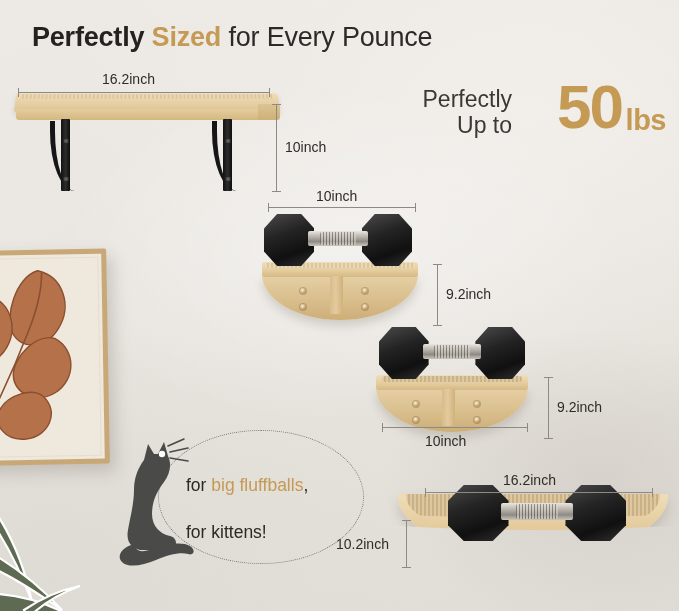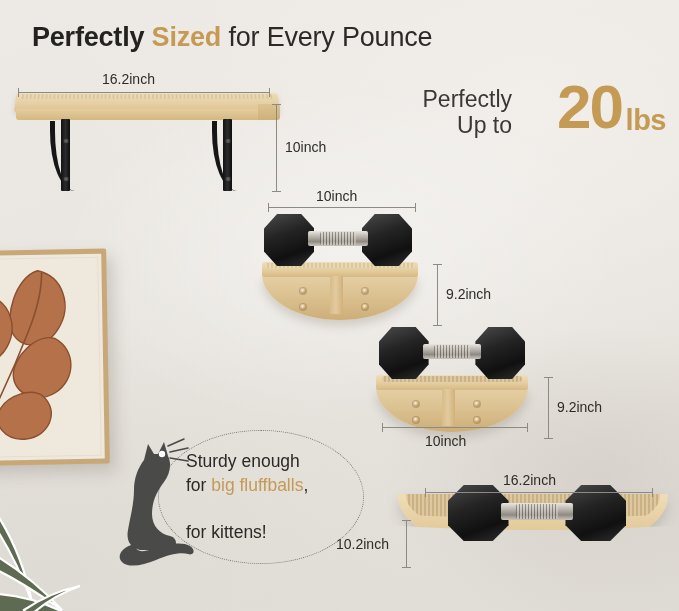--- a/index.html
+++ b/index.html
@@ -325,21 +325,21 @@
 
   <div class="dimh" style="left:425px;top:492px;width:228px;"></div>
   <div class="dimlabel" style="left:503px;top:472px;">16.2inch</div>
 
   <div class="dimv" style="left:406px;top:520px;height:48px;"></div>
   <div class="dimlabel" style="left:336px;top:536px;">10.2inch</div>
 
   <div class="callout">
     <div class="oval"></div>
     <div class="txt">
-      <span>Sturdy enough</span><br>
+      <br>
       <span>for </span><span class="gold">big fluffballs</span><span>,</span><br>
       <br>
       <span>for kittens!</span>
     </div>
   </div>
 
   <svg class="catsil" viewBox="0 0 84 130">
     <g stroke="#4a4a48" stroke-width="1.6" stroke-linecap="round" fill="none">
       <path d="M50 8 L66 1"></path>
         <path d="M52 14 L70 10"></path>
@@ -362,17 +362,17 @@
     <span class="b">Perfectly</span>
     <span class="gold">Sized</span>
     <span class="reg">for Every Pounce</span>
   </div>
 
   <div class="supports">
     <div class="words">
       <span>Perfectly</span><br>
       <span>Up to</span>
     </div>
-    <div class="num">20</div>
+    <div class="num">50</div>
     <div class="unit">lbs</div>
   </div>
 
 </div>
 
 </body></html>

